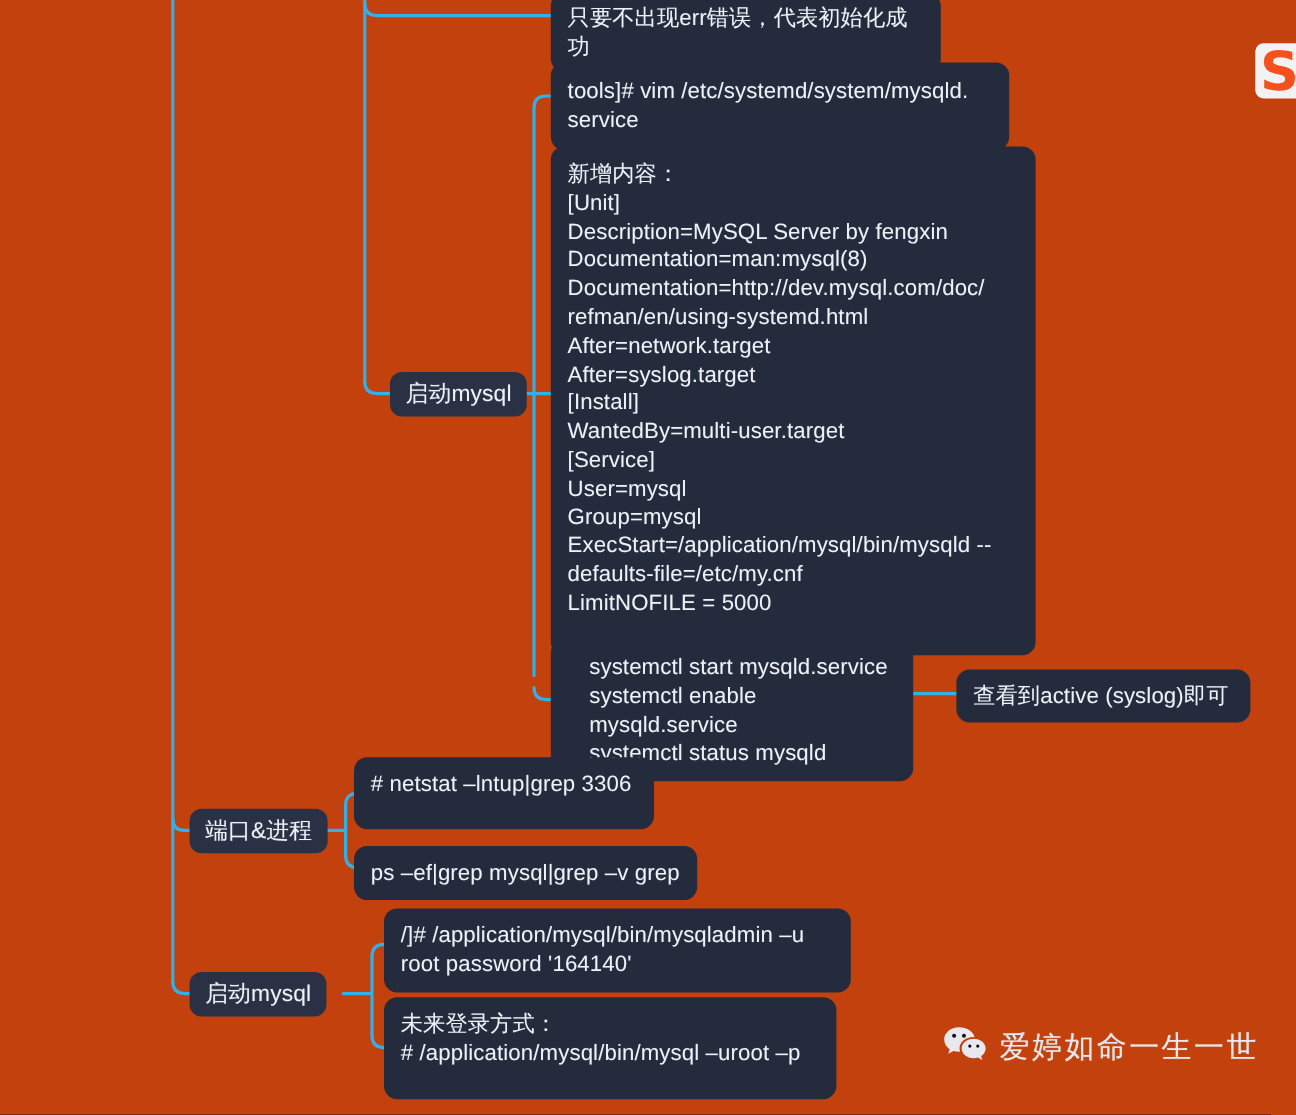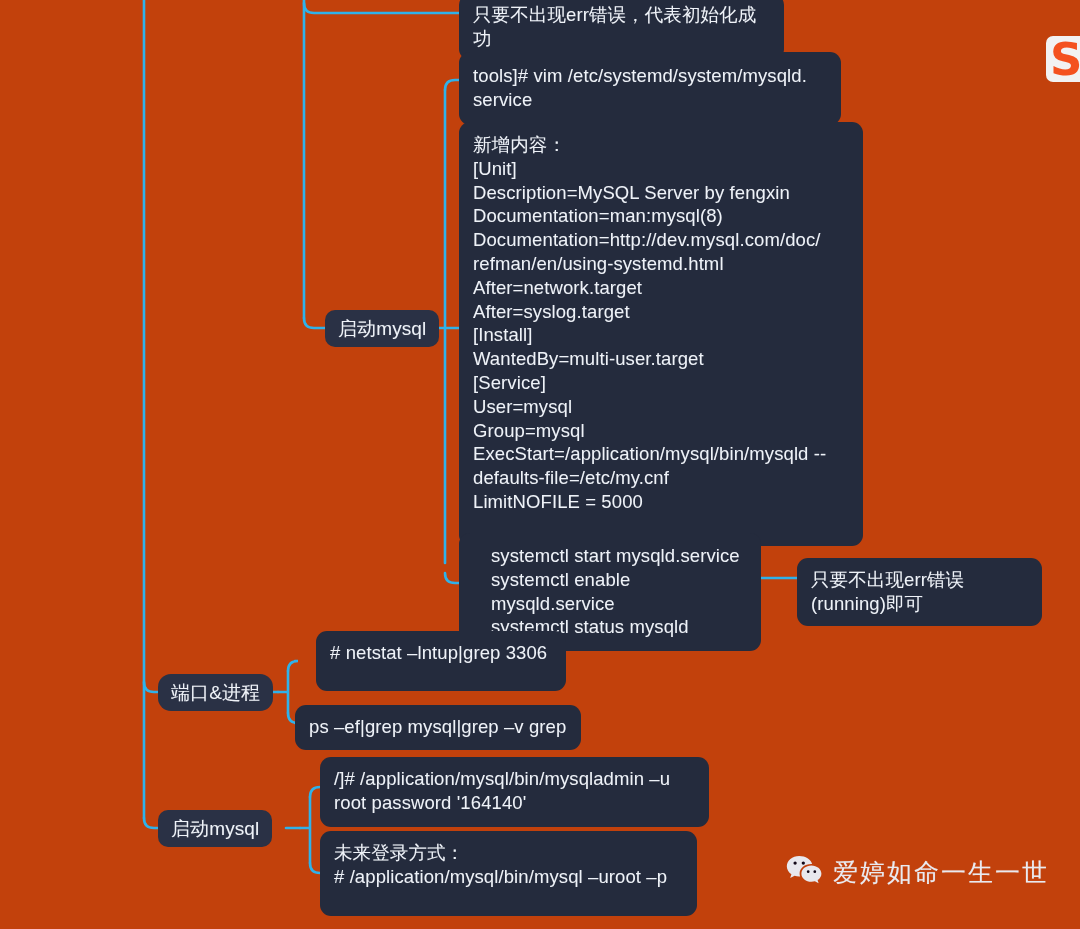--- a/index.html
+++ b/index.html
@@ -40,27 +40,27 @@
     font-size:19px;
     padding:0 13px;
     text-shadow:0 0 1px rgba(255,255,255,0.25);
   }
   
   #n-err      { left:459px; top:-6px;  width:325px; padding:9px 14px 9px 14px; }
   #n-vim      { left:459px; top:52px;  width:382px; padding:12px 4px 13px 14px; }
   #n-unit     { left:459px; top:122px; width:404px; padding:11px 14px 32px 14px; }
   #n-systemctl{ left:459px; top:533px; width:302px; padding:11px 14px 12px 32px; }
   #n-active   { left:797px; top:558px; width:245px; padding:10px 14px 10px 14px; }
-  #n-netstat  { left:295px; top:631px; width:250px; height:60px; padding:10px 14px;margin-left:21px; }
+  #n-netstat  { left:295px; top:631px; width:250px; height:60px; padding:10px 14px; }
   #n-ps       { left:295px; top:705px; width:286px; padding:10px 14px 11px 14px; }
   #n-adminpw  { left:320px; top:757px; width:389px; padding:10px 14px 12px 14px; }
   #n-future   { left:320px; top:831px; width:377px; height:85px; padding:10px 14px; }
 
   #t-start    { left:325px; top:310px; height:37px; }
-  #t-port     { left:158px; top:674px; height:37px;border-radius:13px; }
+  #t-port     { left:158px; top:674px; height:37px; }
   #t-passwd   { left:158px; top:810px; height:37px; }
 
   
   #logo-badge {
     position:absolute;
     left:1046px; top:36px;
     width:46px; height:46px;
     background:#f2f2f2;
     border-radius:7px;
     overflow:hidden;
@@ -150,21 +150,21 @@
 User=mysql
 Group=mysql
 ExecStart=/application/mysql/bin/mysqld --
 defaults-file=/etc/my.cnf
 LimitNOFILE = 5000</div>
 
   <div class="node" id="n-systemctl">systemctl start mysqld.service
 systemctl enable mysqld.service
 systemctl status mysqld</div>
 
-  <div class="node" id="n-active">只要不出现err错误 (running)即可</div>
+  <div class="node" id="n-active">查看到active (syslog)即可</div>
 
   <div class="node" id="n-netstat"># netstat –lntup|grep 3306</div>
 
   <div class="node" id="n-ps">ps –ef|grep mysql|grep –v grep</div>
 
   <div class="node" id="n-adminpw">/]# /application/mysql/bin/mysqladmin –u
 root password '164140'</div>
 
   <div class="node topic" id="t-start">启动mysql</div>
 

